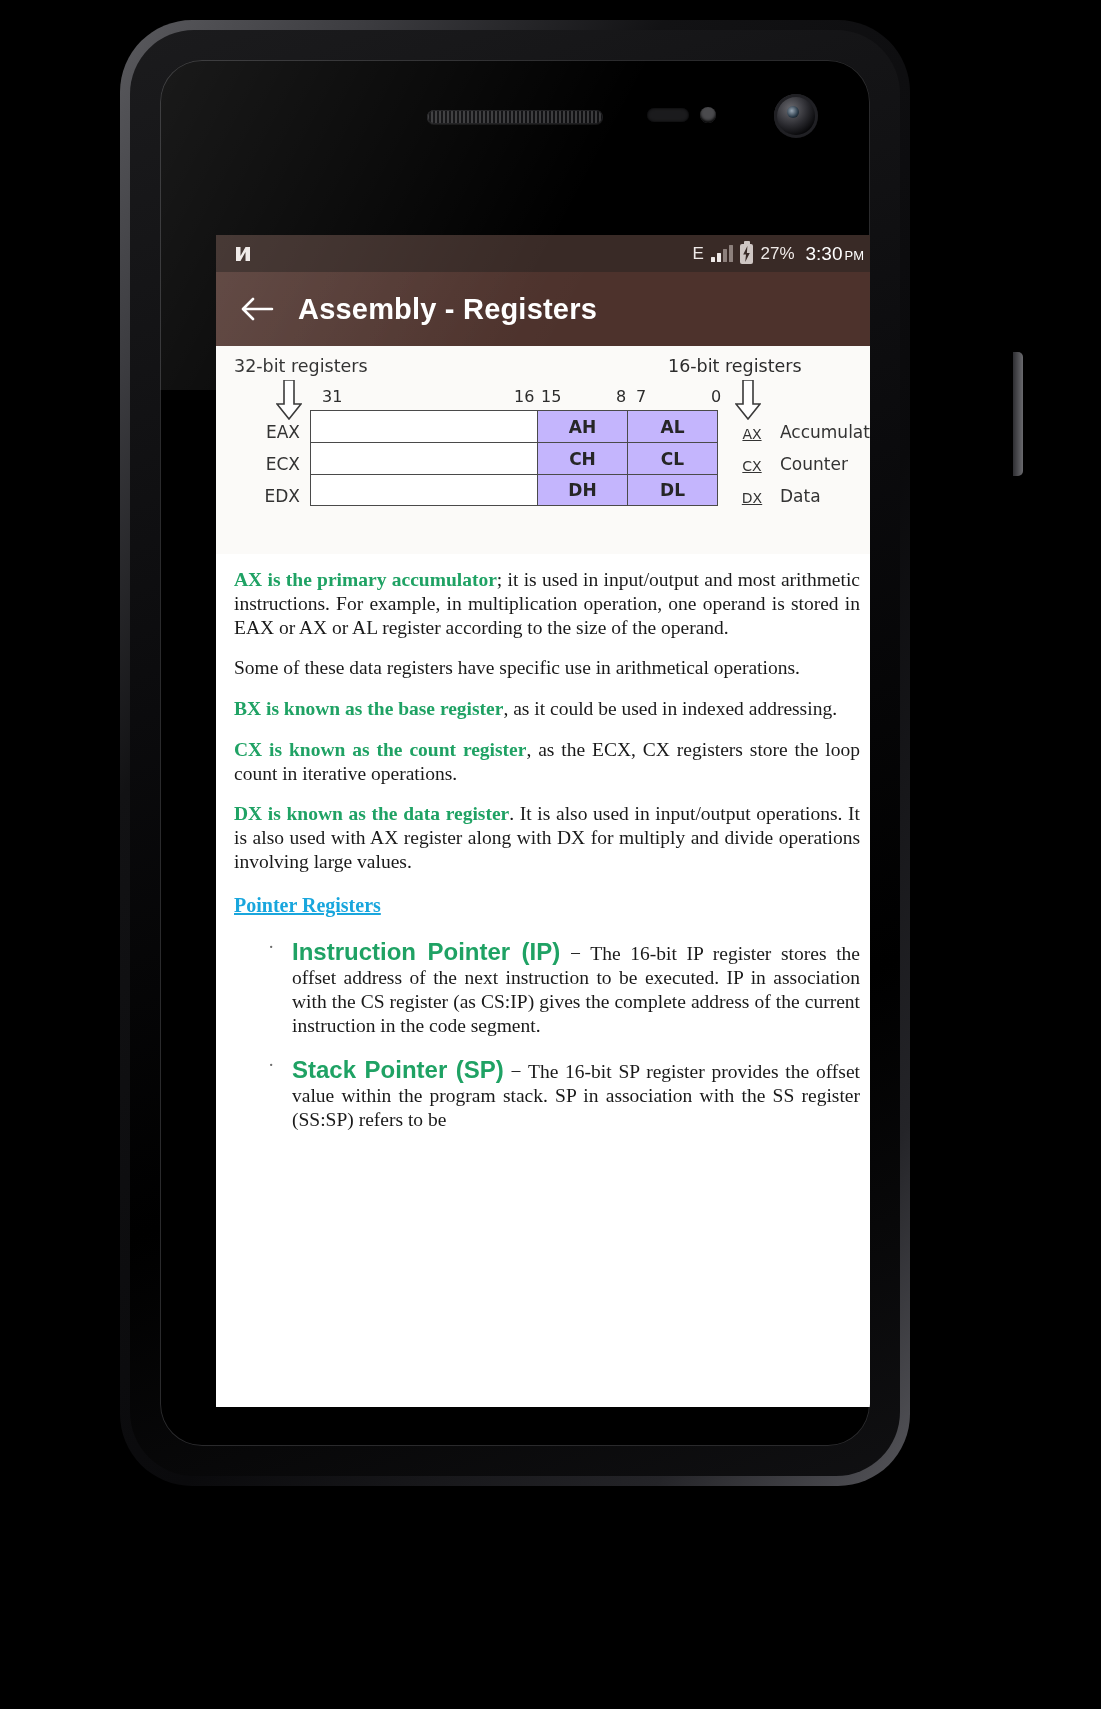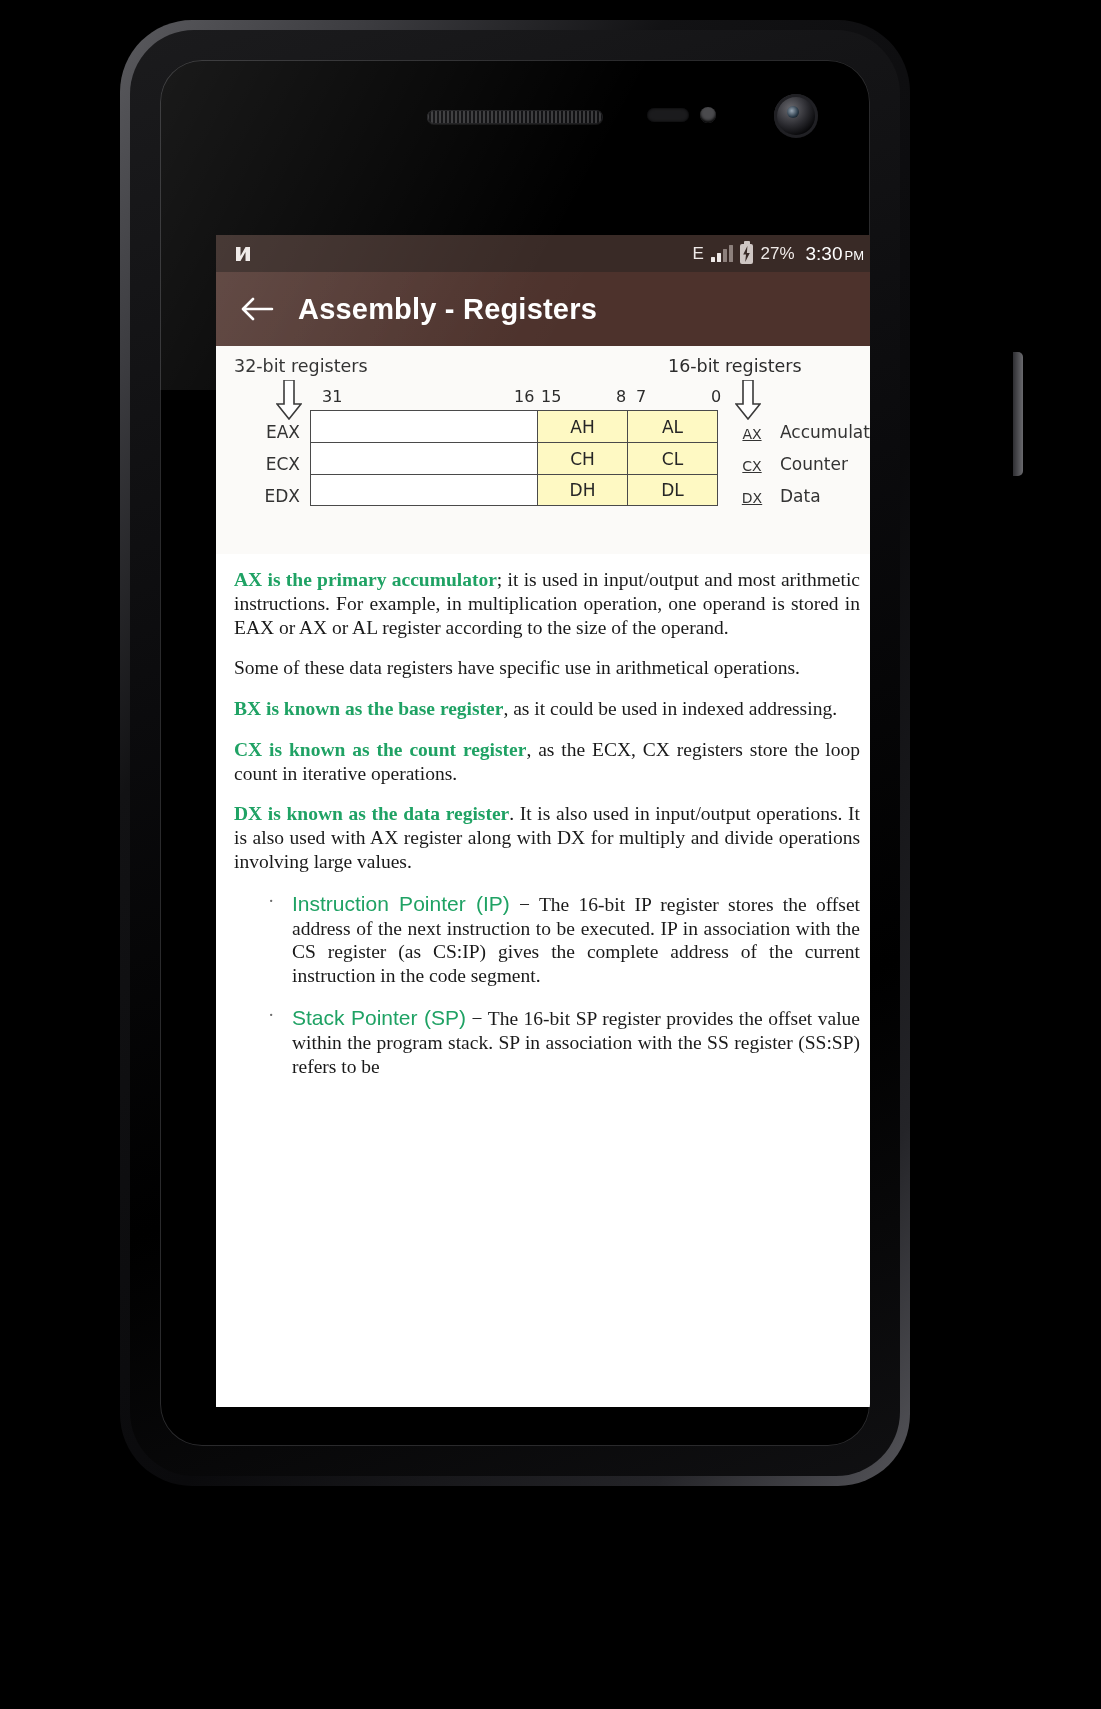--- a/index.html
+++ b/index.html
@@ -117,38 +117,38 @@
   .bitnums span { position:absolute; top:0; }
 
   .regrows { position:absolute; left:42px; top:64px; }
   .rrow { display:flex; align-items:flex-end; height:32px; }
   .rname { width:52px; text-align:right; padding-right:10px;
            font-family:"DejaVu Sans",sans-serif; font-size:17px; color:#333; }
   .rcell { height:32px; border:1.5px solid #4a4a4a; border-bottom:none;
            display:flex; align-items:center; justify-content:center;
            font-family:"DejaVu Sans",sans-serif; font-size:17px; color:#262626; }
   .rcell.wide { width:228px; background:#fff; }
-  .rcell.half { width:90px; background:#fef9c3; border-left:none; }
+  .rcell.half { width:90px; background:#c4b5fd; border-left:none;font-weight:bold; }
   .rrow:last-child .rcell { border-bottom:1.5px solid #4a4a4a; }
   .r16 { width:40px; text-align:center; font-family:"DejaVu Sans",sans-serif;
          font-size:14px; color:#333; margin-left:14px;text-decoration:underline; }
   .rdesc { font-family:"DejaVu Sans",sans-serif; font-size:17px; color:#333; margin-left:8px; white-space:nowrap; }
 
   
   .article { padding:14px 18px 0 18px; font-family:"Liberation Serif", serif;
              font-size:19.5px; line-height:1.22; color:#1a1a1a; text-align:justify; }
   .article p { margin:0 0 17px 0; }
   .hl { color:#1fa264; font-weight:700; }
   .sechead { display:inline-block; color:#19a6dd; font-weight:700; font-size:20px;
              text-decoration:underline; margin:2px 0 6px 0;
              font-family:"Liberation Serif", serif; }
   ul.bul { list-style:none; margin:14px 0 0 0; padding:0 0 0 34px; }
   ul.bul > li { position:relative; padding-left:24px; margin-bottom:17px; text-align:justify; }
   ul.bul > li::before { content:"·"; position:absolute; left:0; top:-2px; color:#6e6e6e; font-size:19px; }
-  .bt { color:#1fa264; font-weight:400; font-family:"Liberation Sans",sans-serif; font-size:21px; }
+  .bt { color:#1fa264; font-weight:700; font-family:"Liberation Sans",sans-serif; font-size:24px; }
 
   
   .fade { position:absolute; left:0; right:0; bottom:0; height:115px;
           background:linear-gradient(180deg, rgba(255,255,255,0) 0%, #ffffff 30%, #ffffff 100%);
           pointer-events:none; z-index:5; }
 </style>
 </head>
 <body>
 
 <div class="stage">
@@ -256,20 +256,21 @@
               <p><span class="hl">AX is the primary accumulator</span><span>; it is used in input/output and most arithmetic instructions. For example, in multiplication operation, one operand is stored in EAX or AX or AL register according to the size of the operand.</span></p>
 
               <p>Some of these data registers have specific use in arithmetical operations.</p>
 
               <p><span class="hl">BX is known as the base register</span><span>, as it could be used in indexed addressing.</span></p>
 
               <p><span class="hl">CX is known as the count register</span><span>, as the ECX, CX registers store the loop count in iterative operations.</span></p>
 
               <p><span class="hl">DX is known as the data register</span><span>. It is also used in input/output operations. It is also used with AX register along with DX for multiply and divide operations involving large values.</span></p>
 
+              <div><span class="sechead">Pointer Registers</span></div>
 
 
               <ul class="bul">
                 <li><span class="bt">Instruction Pointer (IP)</span><span> − The 16-bit IP register stores the offset address of the next instruction to be executed. IP in association with the CS register (as CS:IP) gives the complete address of the current instruction in the code segment.</span></li>
                 <li><span class="bt"> Stack Pointer (SP)</span><span> − The 16-bit SP register provides the offset value within the program stack. SP in association with the SS register (SS:SP) refers to be</span></li>
               </ul>
             </div>
 
             <div class="fade"></div>
           </div>

